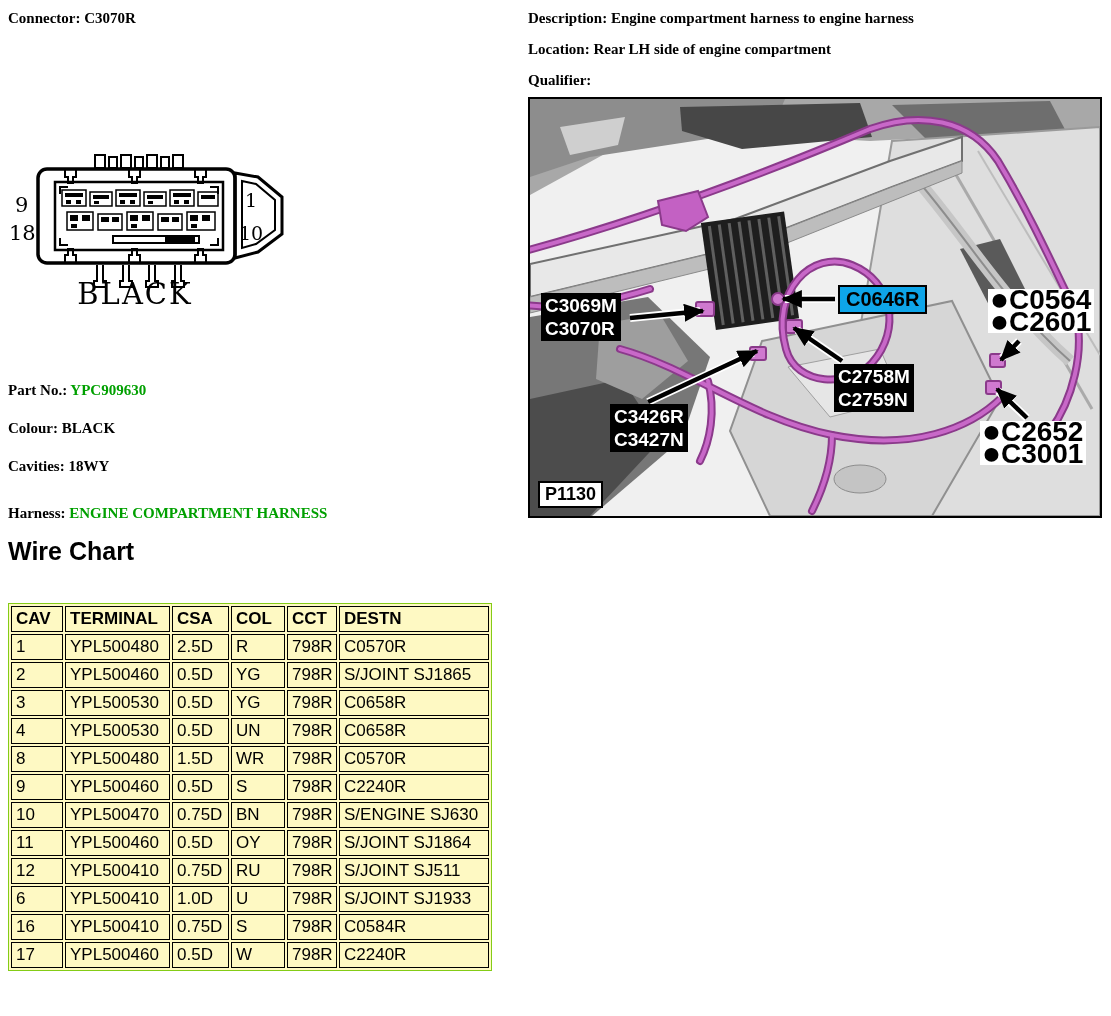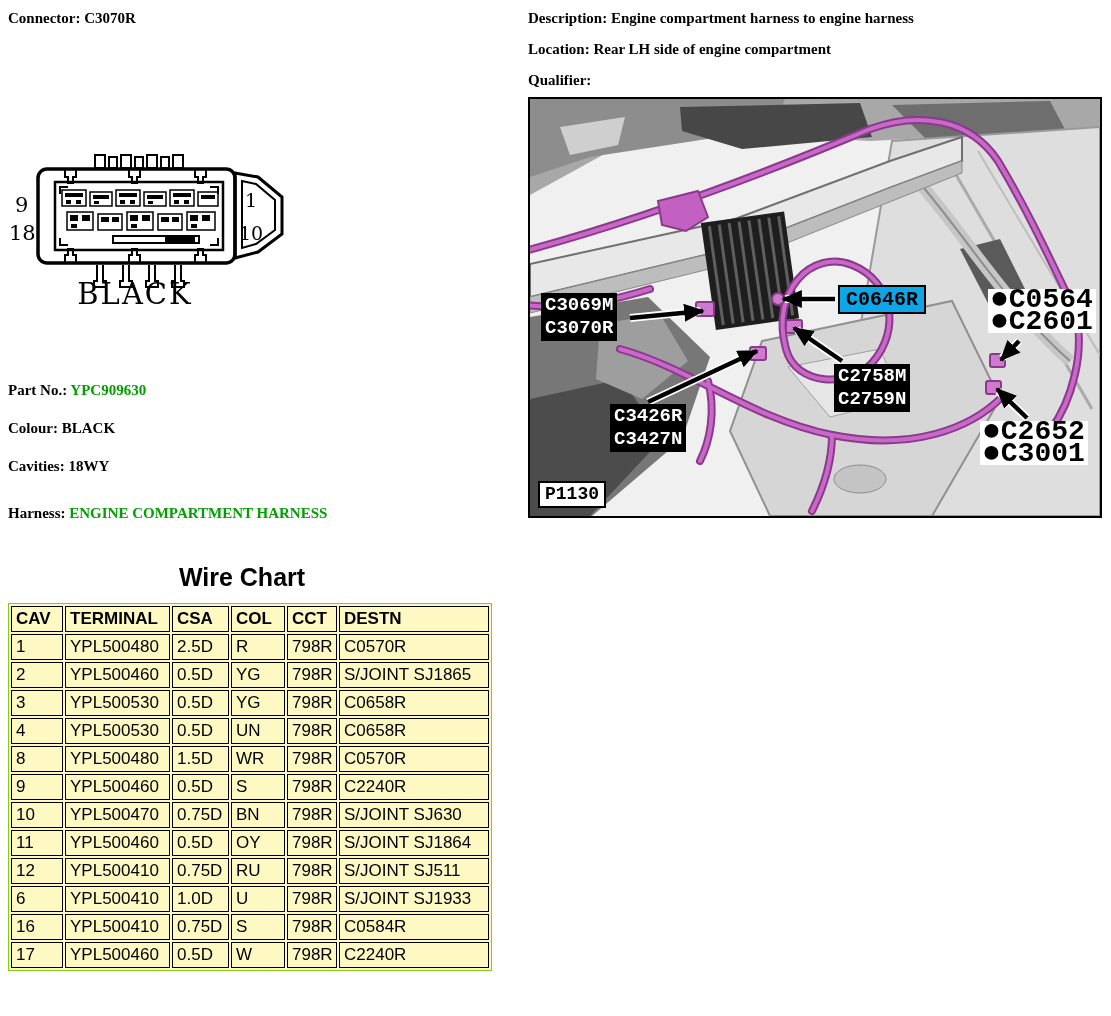--- a/index.html
+++ b/index.html
@@ -12,29 +12,29 @@
   
   #desc-block{left:528px;top:8px;width:575px;}
   #desc-block div{margin-bottom:11px;}
 
   
   .info-line{left:8px;white-space:nowrap;}
 
   
   #photo{left:528px;top:97px;width:570px;height:417px;border:2px solid #000;background:#f2f2f2;}
   #photo svg{position:absolute;left:0;top:0;}
-  .callout{position:absolute;font-weight:bold;line-height:23px;font-size:19px;white-space:nowrap;font-family:Liberation Mono, monospace;}
+  .callout{position:absolute;font-weight:bold;line-height:23px;font-size:19px;white-space:nowrap;}
   .callout.blackbox{background:#000;color:#fff;padding:1px 4px;}
   .callout.whitebox{background:#0ea5e9;color:#000;border:2px solid #000;padding:1px 6px;font-size:20px;}
   .callout.bullets{background:#fff;color:#000;padding:0 3px;font-size:28px;line-height:22px;}
   .callout.figid{background:#fff;color:#000;border:2px solid #000;padding:0 5px;font-size:18px;line-height:23px;}
   .blt{display:inline-block;transform:scale(1.15);margin-right:1px;}
 
   
-  #wire-title{left:8px;top:563px;width:468px;text-align:center;font-size:25px;font-weight:bold;}
+  #wire-title{left:8px;top:537px;width:468px;text-align:left;font-size:25px;font-weight:bold;}
   #wire-table{left:8px;top:603px;}
   table{border-collapse:separate;border-spacing:2px;border:1px solid #84cc16;width:468px;table-layout:fixed;background:#fef9c3;}
   th,td{border:1px solid #000;font-size:17px;text-align:left;padding:1px 4px;height:26px;
         overflow:hidden;white-space:nowrap;box-sizing:border-box;vertical-align:middle;}
   th{font-weight:bold;}
 </style>
 </head>
 <body>
 
 <div id="canvas">
@@ -366,21 +366,21 @@
             <td>S</td>
             <td>798R</td>
             <td>C2240R</td>
           </tr>
           <tr>
             <td>10</td>
             <td>YPL500470</td>
             <td>0.75D</td>
             <td>BN</td>
             <td>798R</td>
-            <td>S/JOINT SJ630</td>
+            <td>S/ENGINE SJ630</td>
           </tr>
           <tr>
             <td>11</td>
             <td>YPL500460</td>
             <td>0.5D</td>
             <td>OY</td>
             <td>798R</td>
             <td>S/JOINT SJ1864</td>
           </tr>
           <tr>

